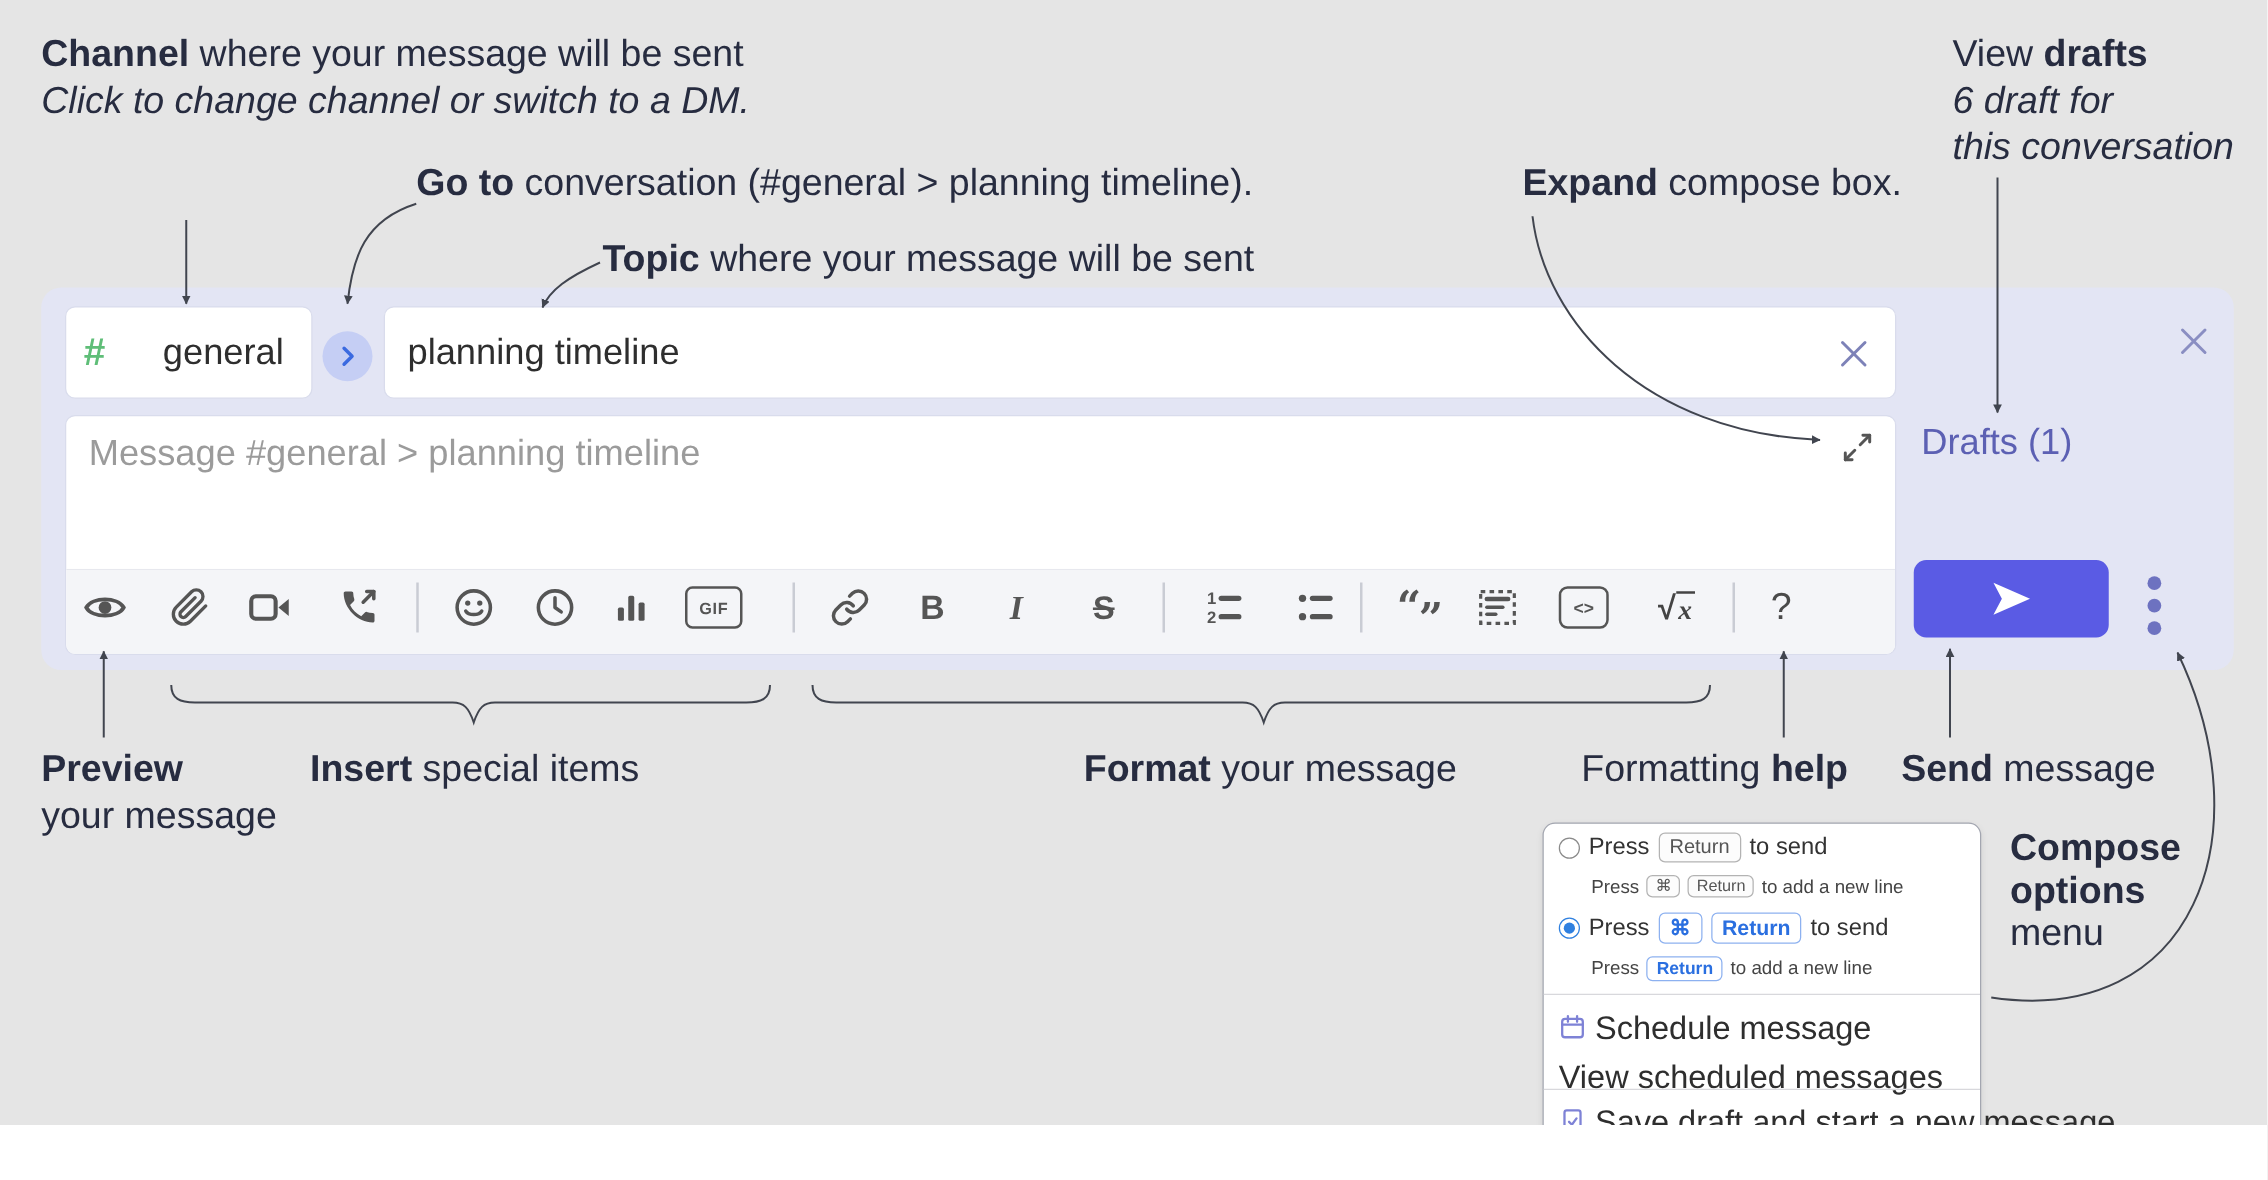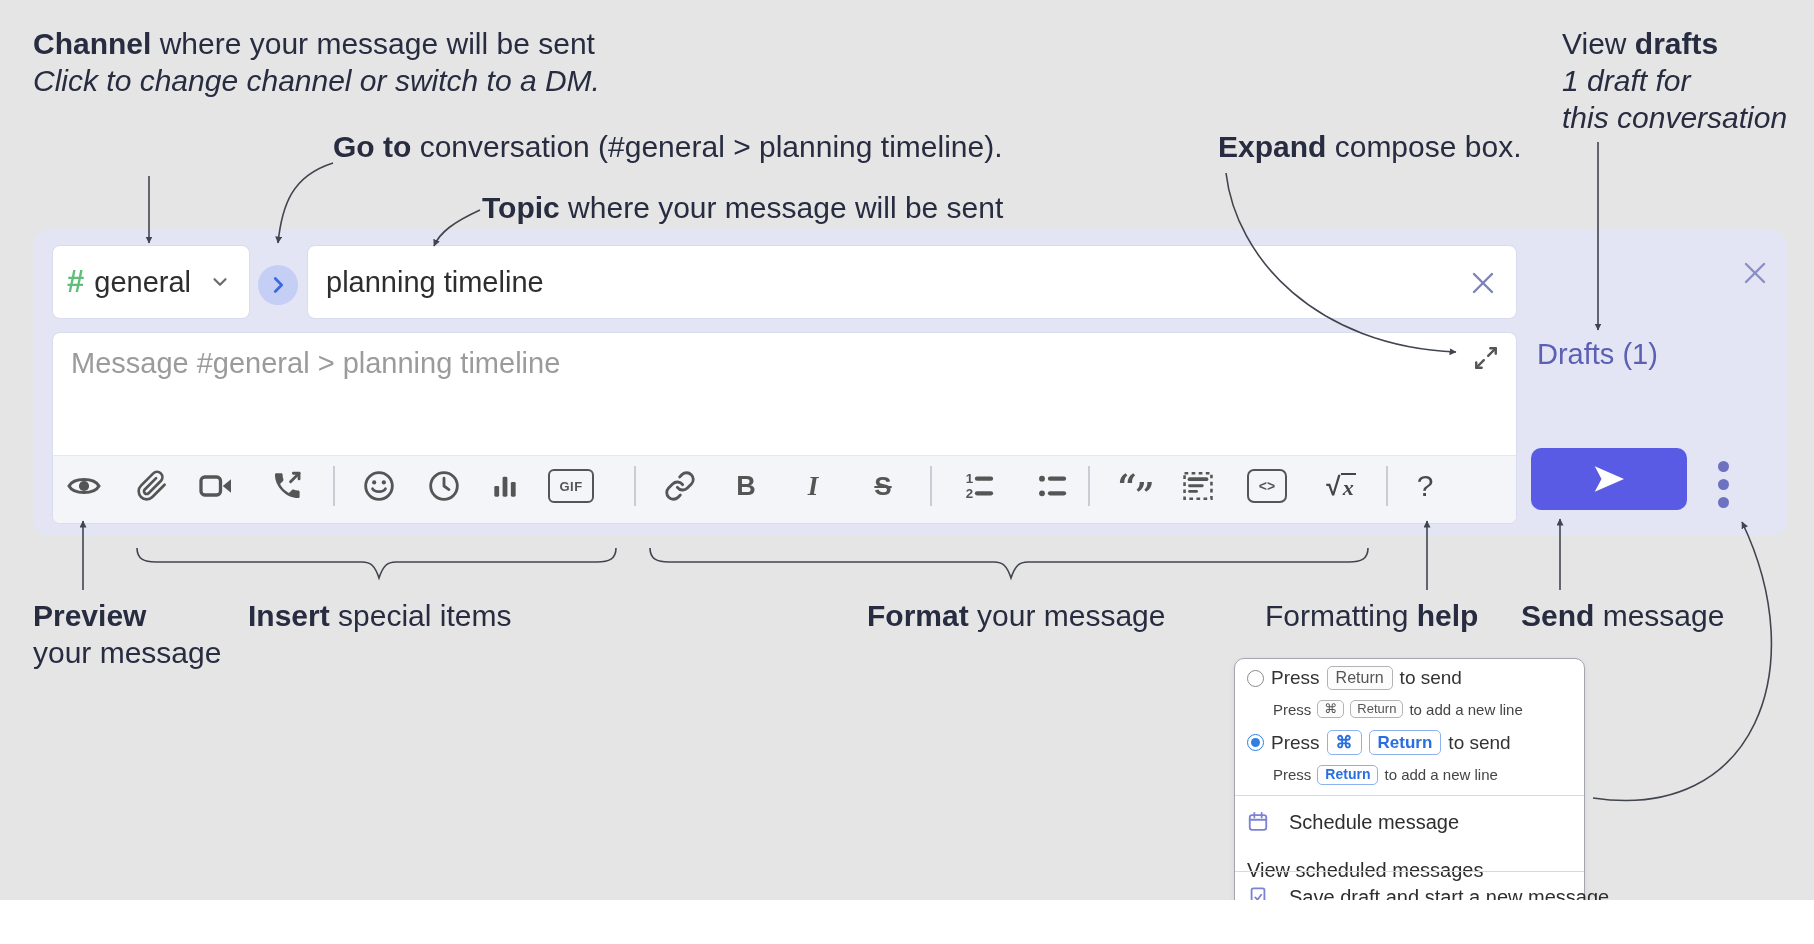--- a/index.html
+++ b/index.html
@@ -9,21 +9,21 @@
   .ann{position:absolute;font-size:30px;line-height:37px;color:#272c40;white-space:nowrap;}
   .ann b{font-weight:700;}
   .ann .it{font-style:italic;}
   svg{display:block;}
   .overlay{position:absolute;left:0;top:0;z-index:5;pointer-events:none;}
   
   .compose{position:absolute;left:33px;top:230px;width:1754px;height:306px;background:#e3e5f4;border-radius:16px;z-index:1;}
   .whitebox{position:absolute;background:#fff;border:1px solid #d9dcec;border-radius:8px;box-sizing:border-box;z-index:2;}
   .chanbox{left:52px;top:245px;width:198px;height:74px;display:flex;align-items:center;padding:0 14px;gap:10px;}
   .hash{color:#5fbe78;font-size:31px;font-weight:700;}
-  .chan-name{font-size:29px;color:#2e2e2e;}
+  .chan-name{font-size:29px;color:#2e2e2e;margin-left:36px;}
   .circle-btn{position:absolute;left:258px;top:265px;width:40px;height:40px;border-radius:50%;background:#c5cef4;display:flex;align-items:center;justify-content:center;z-index:2;}
   .topicbox{left:307px;top:245px;width:1210px;height:74px;}
   .topic-input{position:absolute;left:0;top:0;width:100%;height:100%;border:none;outline:none;background:transparent;font-family:"Liberation Sans",sans-serif;font-size:29px;color:#2e2e2e;padding:0 60px 0 18px;box-sizing:border-box;}
   .msgbox{left:52px;top:332px;width:1465px;height:192px;}
   .msg-input{position:absolute;left:0;top:0;width:100%;height:120px;border:none;outline:none;resize:none;background:transparent;font-family:"Liberation Sans",sans-serif;font-size:29px;color:#2e2e2e;padding:14px 60px 0 18px;box-sizing:border-box;}
   .msg-input::placeholder{color:#9b9b9b;}
   .toolbar{position:absolute;left:0;bottom:0;width:100%;height:68px;background:#f4f5f8;border-top:1px solid #e7e8ee;border-radius:0 0 7px 7px;box-sizing:border-box;}
   .tbi{position:absolute;top:462px;height:48px;width:44px;display:flex;align-items:center;justify-content:center;color:#555;z-index:3;cursor:pointer;}
   .tb-div{position:absolute;top:466px;width:2px;height:40px;background:#c9ccd4;z-index:3;}
   .ltr-b{font-size:27px;font-weight:800;color:#555;}
@@ -45,21 +45,21 @@
   .prow{position:absolute;left:12px;display:flex;align-items:center;gap:7px;font-size:19px;color:#333;white-space:nowrap;}
   .prow.sub{left:38px;font-size:15px;color:#444;gap:6px;}
   .radio{width:17px;height:17px;border-radius:50%;border:1.5px solid #8a8a8a;box-sizing:border-box;background:#fff;flex:0 0 auto;}
   .radio.sel{border:1.5px solid #2f80e0;display:flex;align-items:center;justify-content:center;}
   .radio.sel i{width:9px;height:9px;border-radius:50%;background:#2f80e0;}
   .kbd{display:inline-flex;align-items:center;justify-content:center;border:1px solid #b3b3b3;border-radius:5px;background:#fcfcfc;color:#555;font-size:16px;padding:1px 8px;line-height:1.25;}
   .kbd.sm{font-size:13px;padding:0 6px;}
   .kbd.blue{border:1.5px solid #8db1f0;color:#2a6fe0;font-weight:600;font-size:17px;background:#fff;}
   .kbd.blue.sm{font-size:14px;padding:0 7px;}
   .pdiv{position:absolute;left:0;width:100%;height:1px;background:#d8d8dc;}
-  .pitem{position:absolute;left:12px;display:flex;align-items:center;gap:20px;font-size:20px;color:#2e2e2e;white-space:nowrap;cursor:pointer;}
+  .pitem{position:absolute;left:12px;display:flex;align-items:center;gap:7px;font-size:26px;color:#2e2e2e;white-space:nowrap;cursor:pointer;}
 </style>
 </head>
 <body>
 
 <div id="page">
 
   <div class="ann" style="left:33px;top:25px;">
     <div><b>Channel</b><span> where your message will be sent</span></div>
     <div class="it">Click to change channel or switch to a DM.</div>
   </div>
@@ -71,21 +71,21 @@
   <div class="ann" style="left:482px;top:176px;margin-top:13px;">
     <b>Topic</b><span> where your message will be sent</span>
   </div>
 
   <div class="ann" style="left:1218px;top:128px;">
     <b>Expand</b><span> compose box.</span>
   </div>
 
   <div class="ann" style="left:1562px;top:25px;">
     <div><span>View </span><b>drafts</b></div>
-    <div class="it">1 draft for</div>
+    <div class="it">6 draft for</div>
     <div class="it">this conversation</div>
   </div>
 
   <div class="compose"></div>
 
   <div class="whitebox chanbox">
     <span class="hash">#</span>
     <span class="chan-name">general</span>
     <svg width="22" height="22" viewBox="0 0 24 24" style="margin-left:8px;">
       <polyline points="6,9 12,15 18,9" fill="none" stroke="#6b6b6b" stroke-width="2.4" stroke-linecap="round" stroke-linejoin="round"></polyline>
@@ -267,20 +267,25 @@
     <b>Insert</b><span> special items</span>
   </div>
   <div class="ann" style="left:867px;top:597px;">
     <b>Format</b><span> your message</span>
   </div>
   <div class="ann" style="left:1265px;top:597px;">
     <span>Formatting </span><b>help</b>
   </div>
   <div class="ann" style="left:1521px;top:597px;">
     <b>Send</b><span> message</span>
+  </div>
+  <div class="ann" style="left:1608px;top:662px;line-height:34px;">
+    <div><b>Compose</b></div>
+    <div><b>options</b></div>
+    <div>menu</div>
   </div>
 
   <div class="popup">
     <div class="prow" style="top:7px;">
       <span class="radio"></span>
       <span>Press</span>
       <span class="kbd">Return</span>
       <span>to send</span>
     </div>
     <div class="prow sub" style="top:41px;">

